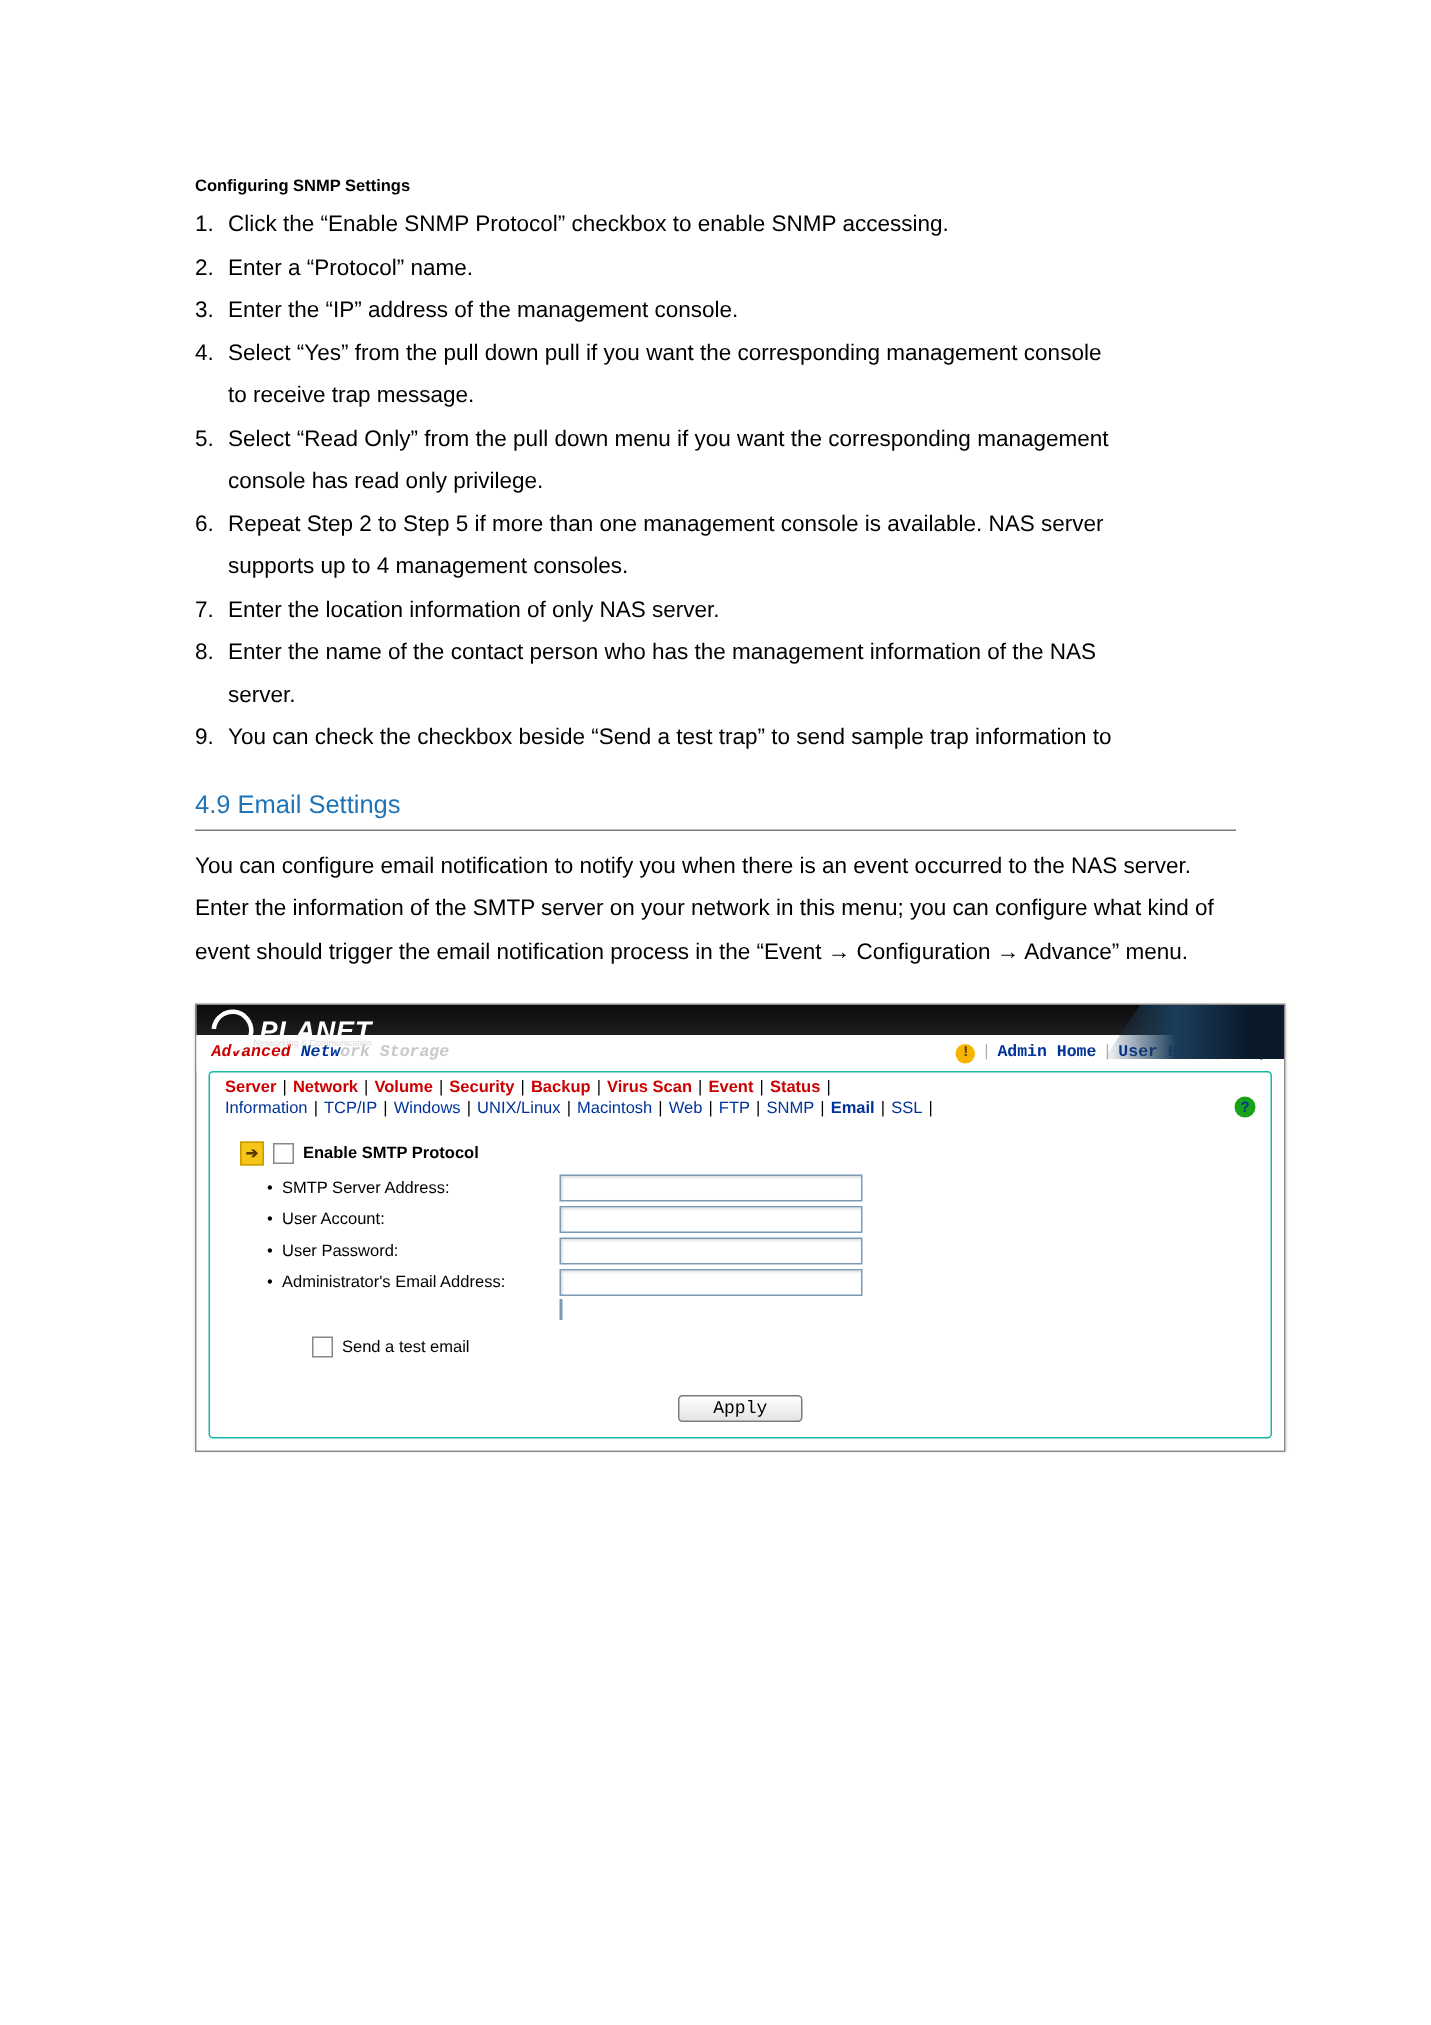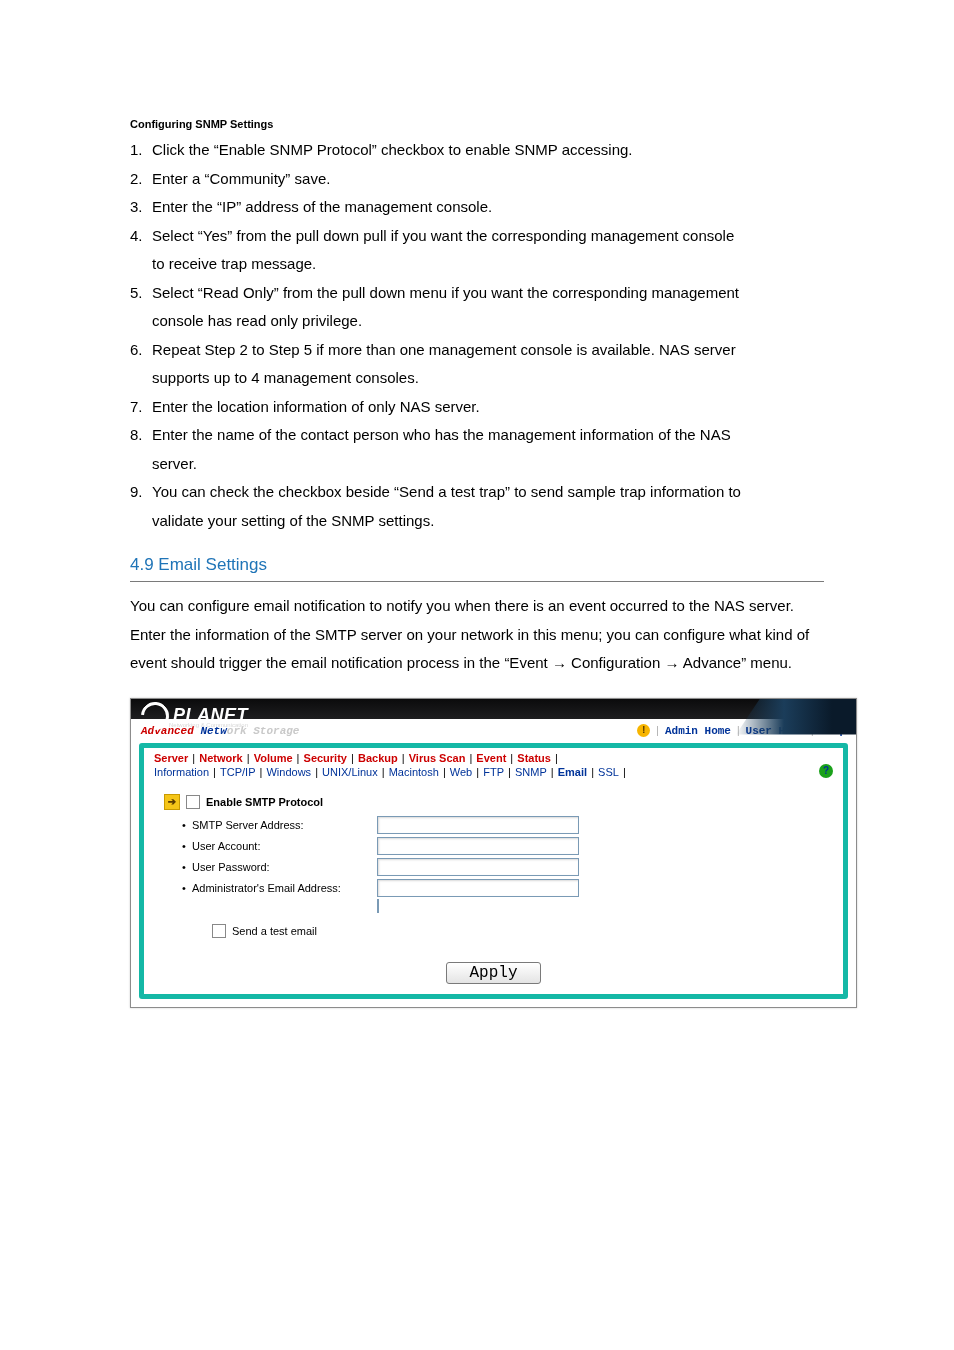--- a/index.html
+++ b/index.html
@@ -107,21 +107,21 @@
   .hdr-links span.link { color: #003399; font-weight: bold; }
   .hdr-links span.sep { color:#b0b0b0; }
   .alert-ico {
     width:13px; height:13px; border-radius:50%; background:#f7b500;
     display:inline-flex; align-items:center; justify-content:center;
     font-size:10px; font-weight:bold; color:#5a3b00;
   }
 
   .panel {
     margin: 0 8px 8px 8px;
-    border: 5px solid #14b8a6;
+    border: 1px solid #14b8a6;
     border-radius: 3px;
     background: #ffffff;
   }
   .tabs1 {
     padding: 4px 10px 0 10px;
     font-size: 11px;
     font-weight: bold;
     color: #CC0000;
   }
   .tabs1 span{ color:#CC0000; }
@@ -165,21 +165,21 @@
   }
   .extra-input {
     margin:3px 0 3px 213px;
   }
   .test-row {
     display:flex; align-items:center; gap:6px; margin:12px 0 4px 48px;
   }
   .apply-row { text-align:center; padding:10px 0 10px 0; }
   .apply-btn {
     font-family: "Courier New", monospace;
-    font-size: 16px;
+    font-size: 12px;
     padding: 1px 22px;
     border: 1px solid #7a7a7a;
     border-radius: 3px;
     background: linear-gradient(#ffffff, #e4e4e4);
   }
 </style>
 </head>
 <body>
 
 <div class="page">
@@ -187,21 +187,21 @@
 
   <p class="subheading">Configuring SNMP Settings</p>
 
   <div class="steps" id="steps">
       <div class="step">
         <span class="num">1. </span>
         <span class="txt">Click the “Enable SNMP Protocol” checkbox to enable SNMP accessing.</span>
       </div>
       <div class="step">
         <span class="num">2. </span>
-        <span class="txt">Enter a “Community” save.</span>
+        <span class="txt">Enter a “Protocol” name.</span>
       </div>
       <div class="step">
         <span class="num">3. </span>
         <span class="txt">Enter the “IP” address of the management console.</span>
       </div>
       <div class="step">
         <span class="num">4. </span>
         <span class="txt">Select “Yes” from the pull down pull if you want the corresponding management console</span>
       </div>
       <div class="cont">to receive trap message.</div>
@@ -221,21 +221,20 @@
       </div>
       <div class="step">
         <span class="num">8. </span>
         <span class="txt">Enter the name of the contact person who has the management information of the NAS</span>
       </div>
       <div class="cont">server.</div>
       <div class="step">
         <span class="num">9. </span>
         <span class="txt">You can check the checkbox beside “Send a test trap” to send sample trap information to</span>
       </div>
-      <div class="cont">validate your setting of the SNMP settings.</div>
     </div>
 
   <h3 class="section-heading">4.9 Email Settings</h3>
   <hr class="hr">
 
   <p class="body-text">You can configure email notification to notify you when there is an event occurred to the NAS server. Enter the information of the SMTP server on your network in this menu; you can configure what kind of event should trigger the email notification process in the “Event → Configuration → Advance” menu.</p>
 
   <div class="shot">
     <div class="shot-hdr">
       <div class="logo">

